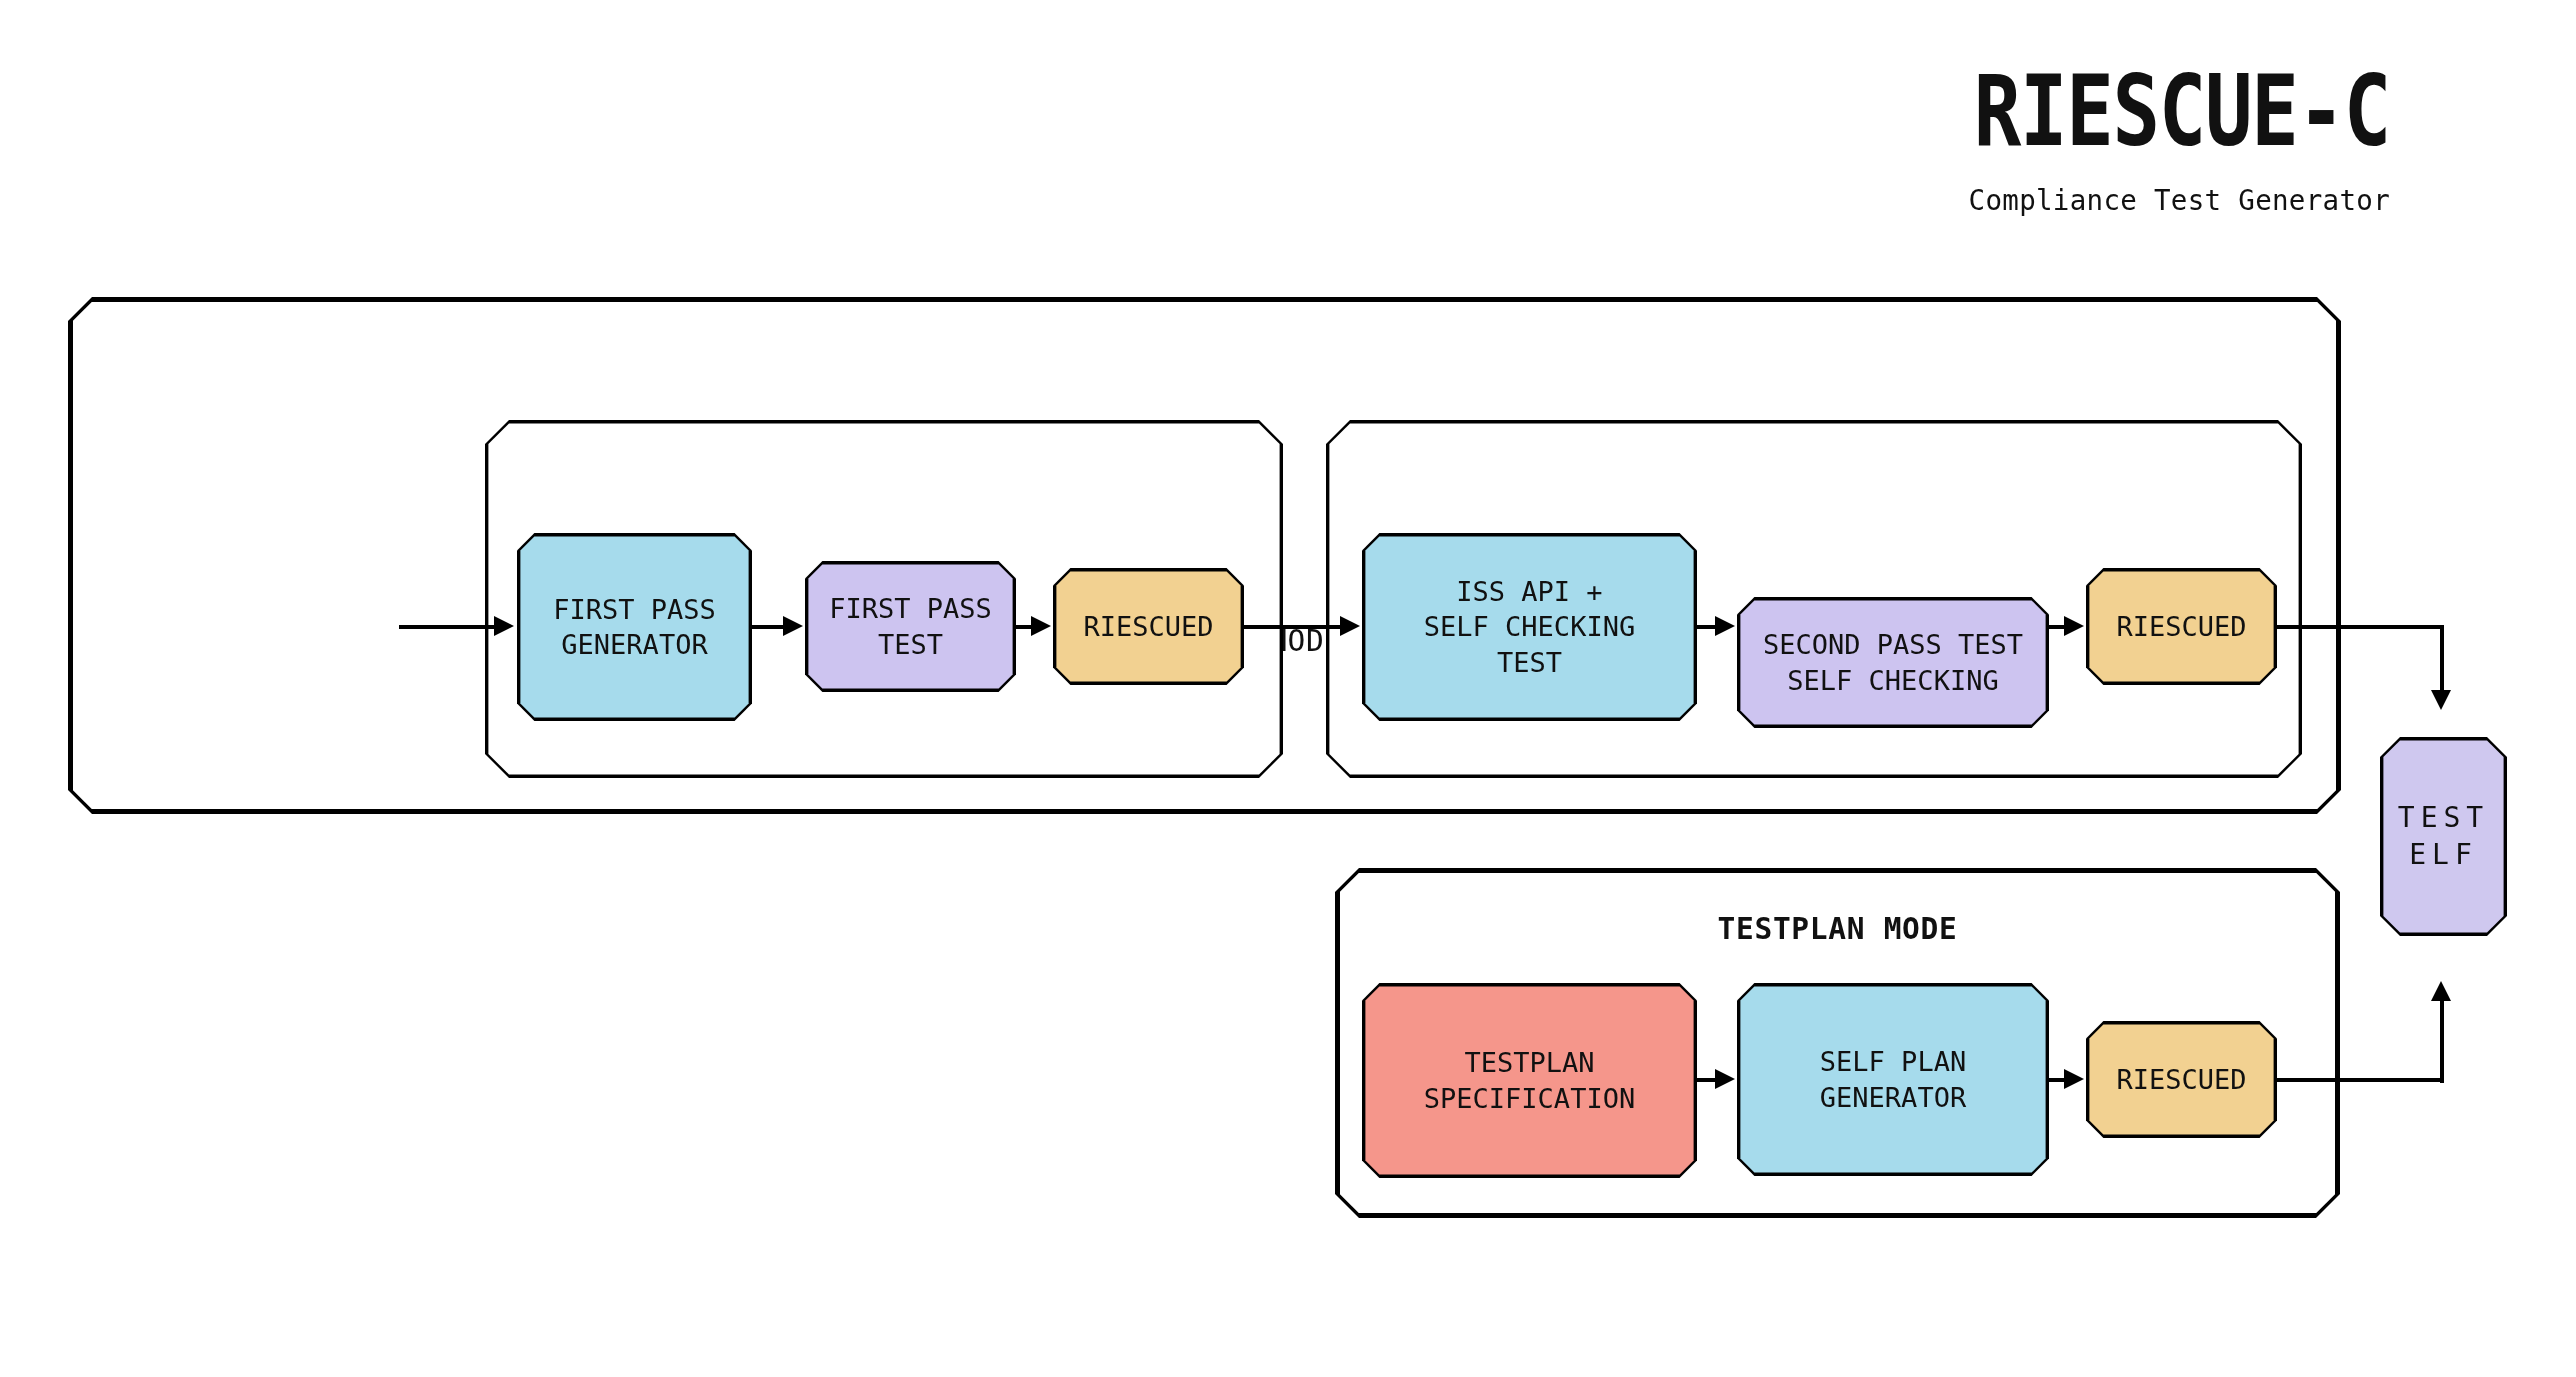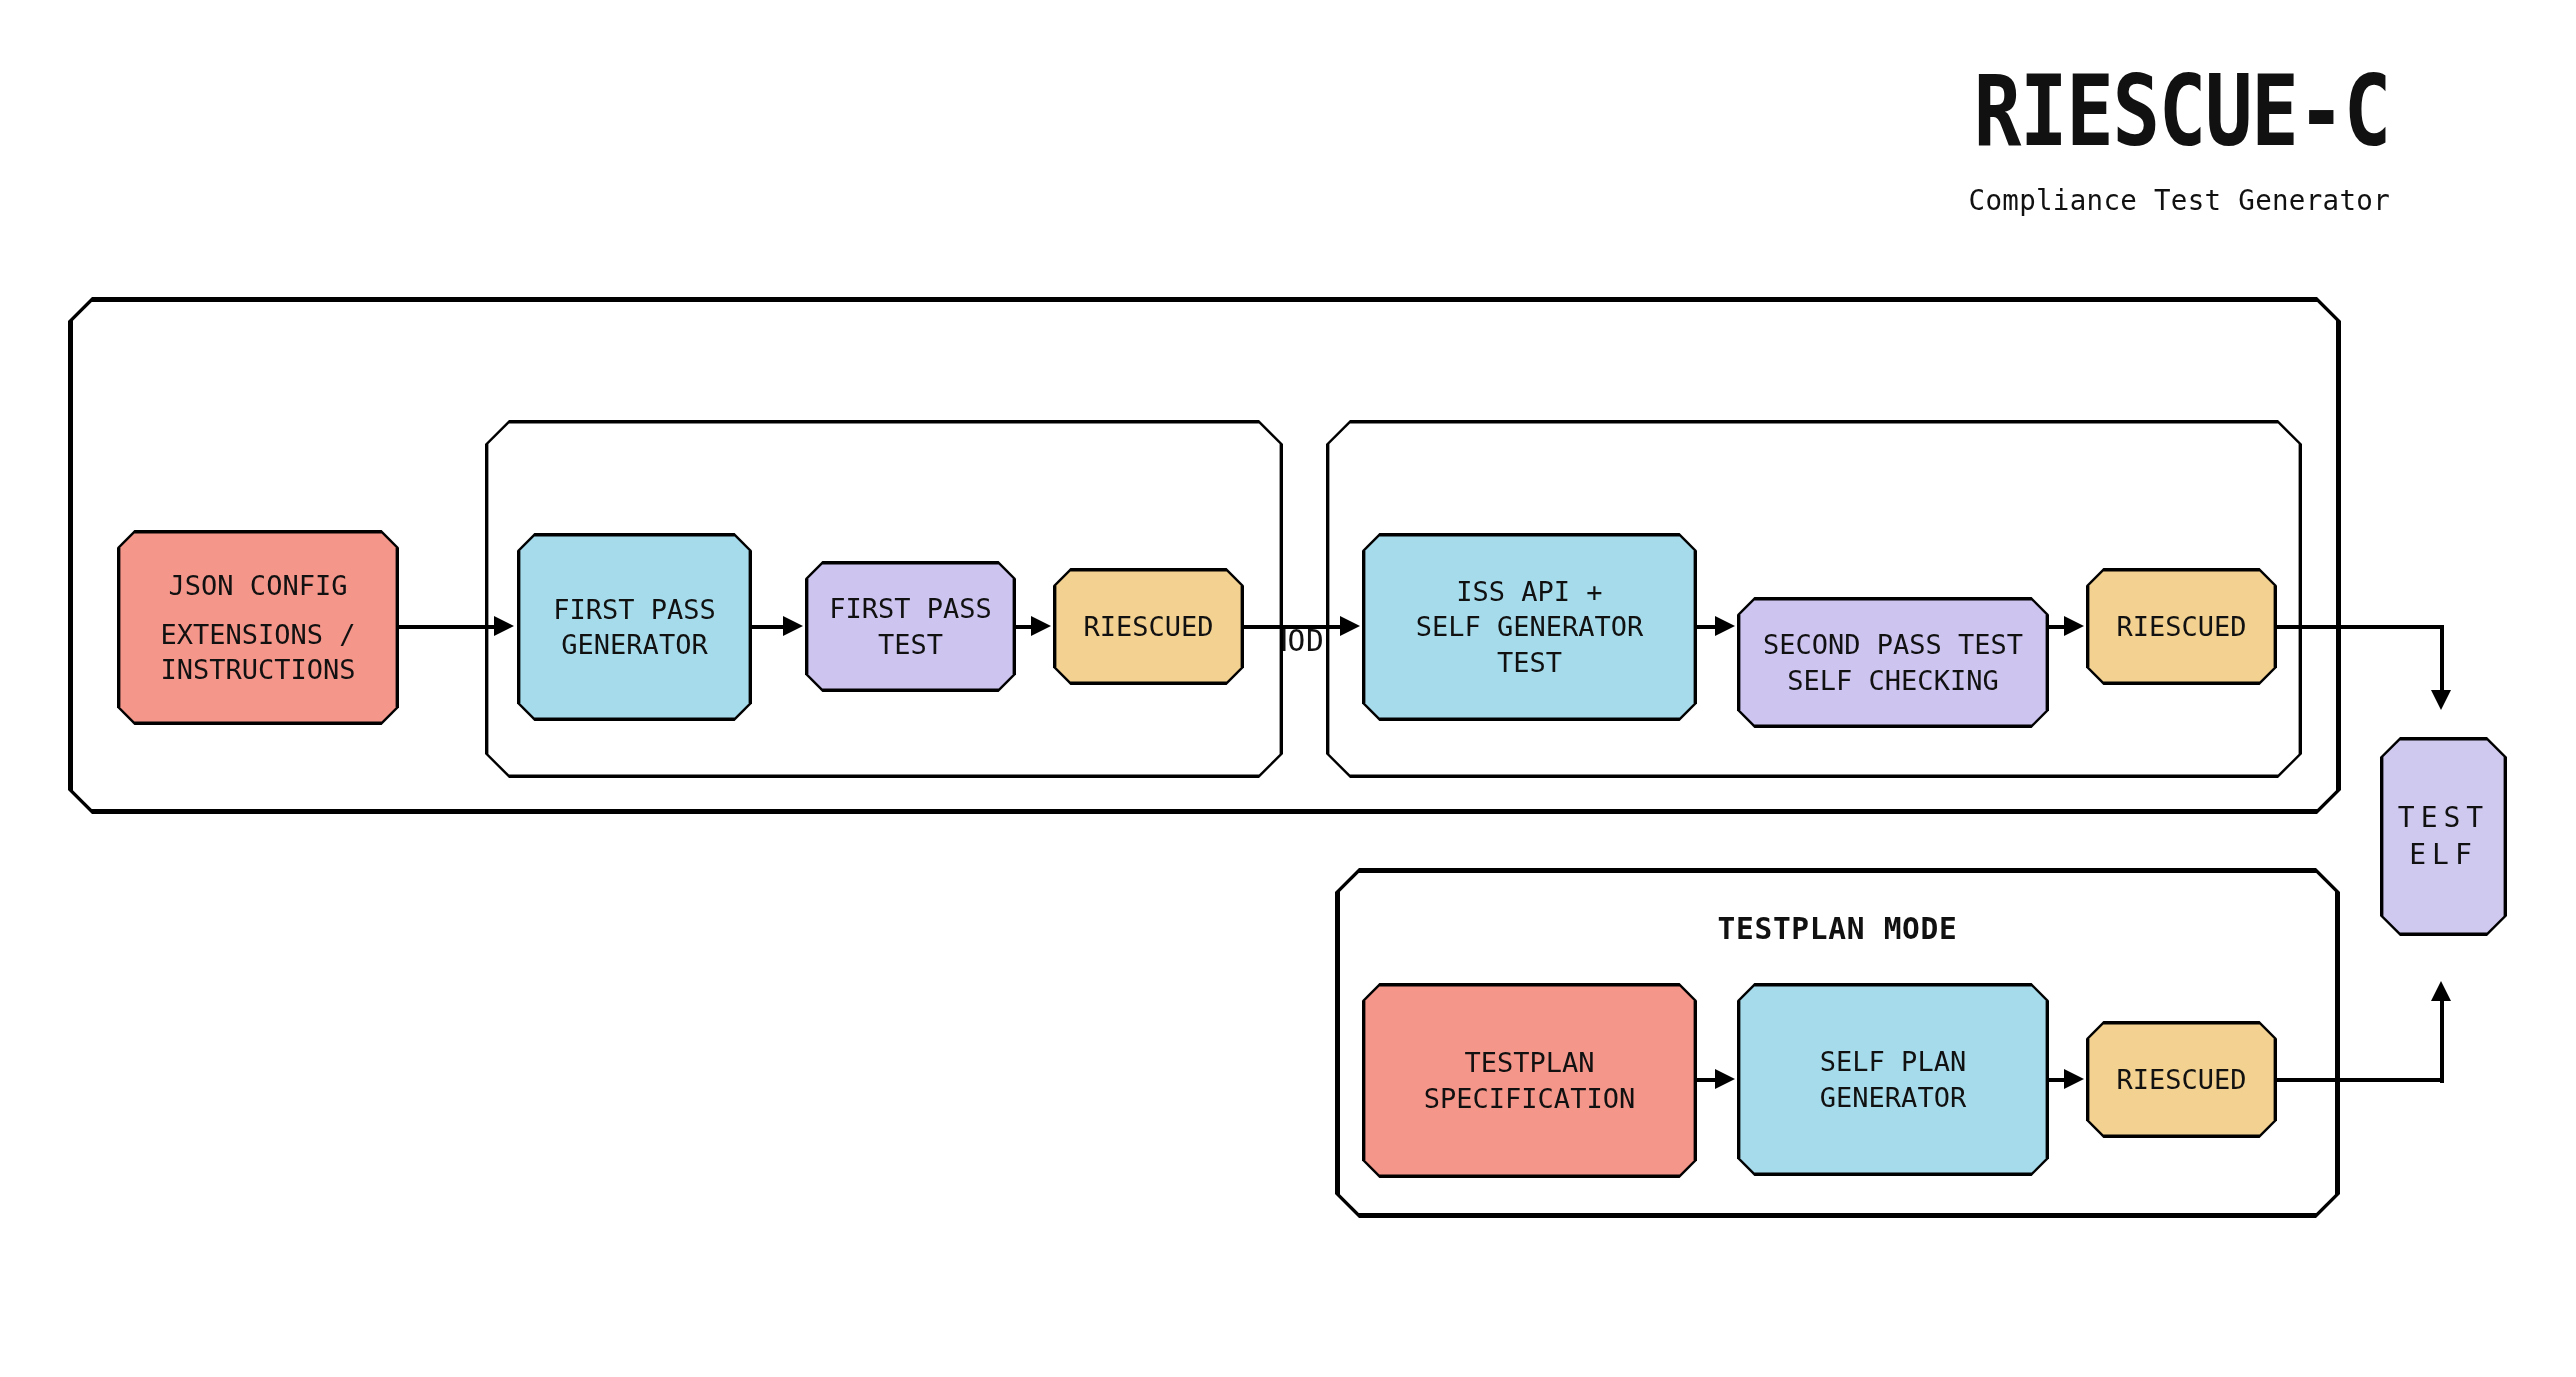--- a/index.html
+++ b/index.html
@@ -66,45 +66,38 @@
   </div>
 
   <div class="oct container thin" style="left:1326px;top:420px;width:976px;height:358px;">
     <div class="cap" style="top:448px;">SECOND PASS GENERATION</div>
   </div>
 
   <div class="oct container" style="left:1335px;top:868px;width:1005px;height:350px;">
     <div class="cap" style="top:912px;position:absolute;top:44px;font-weight:bold;">TESTPLAN MODE</div>
   </div>
 
-  <div class="oct node" style="left: 117px; top: 530px; width: 282px; height: 195px; --fill: #F5968B;">
-    <div class="lbl">
-      <span>JSON CONFIG</span>
-      <span class="sub">EXTENSIONS /
-INSTRUCTIONS</span>
-    </div>
-  </div>
 
   <div class="oct node" style="left: 517px; top: 533px; width: 235px; height: 188px; --fill: #A6DBEC;">
     <div class="lbl">FIRST PASS
 GENERATOR</div>
   </div>
 
   <div class="oct node" style="left: 805px; top: 561px; width: 211px; height: 131px; --fill: #CDC4F0;">
     <div class="lbl">FIRST PASS
 TEST</div>
   </div>
 
   <div class="oct node" style="left: 1053px; top: 568px; width: 191px; height: 117px; --fill: #F2D191;">
     <div class="lbl">RIESCUED</div>
   </div>
 
   <div class="oct node" style="left: 1362px; top: 533px; width: 335px; height: 188px; --fill: #A6DBEC;">
     <div class="lbl">ISS API +
-SELF GENERATOR
+SELF CHECKING
 TEST</div>
   </div>
 
   <div class="oct node" style="left: 1737px; top: 561px; width: 312px; height: 131px; margin-top: 36px; --fill: #CDC4F0;">
     <div class="lbl">SECOND PASS TEST
 SELF CHECKING</div>
   </div>
 
   <div class="oct node" style="left: 2086px; top: 568px; width: 191px; height: 117px; --fill: #F2D191;">
     <div class="lbl">RIESCUED</div>

